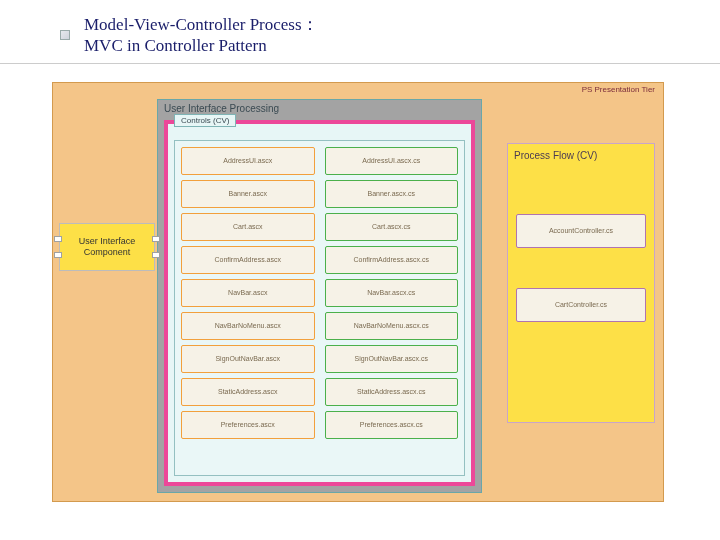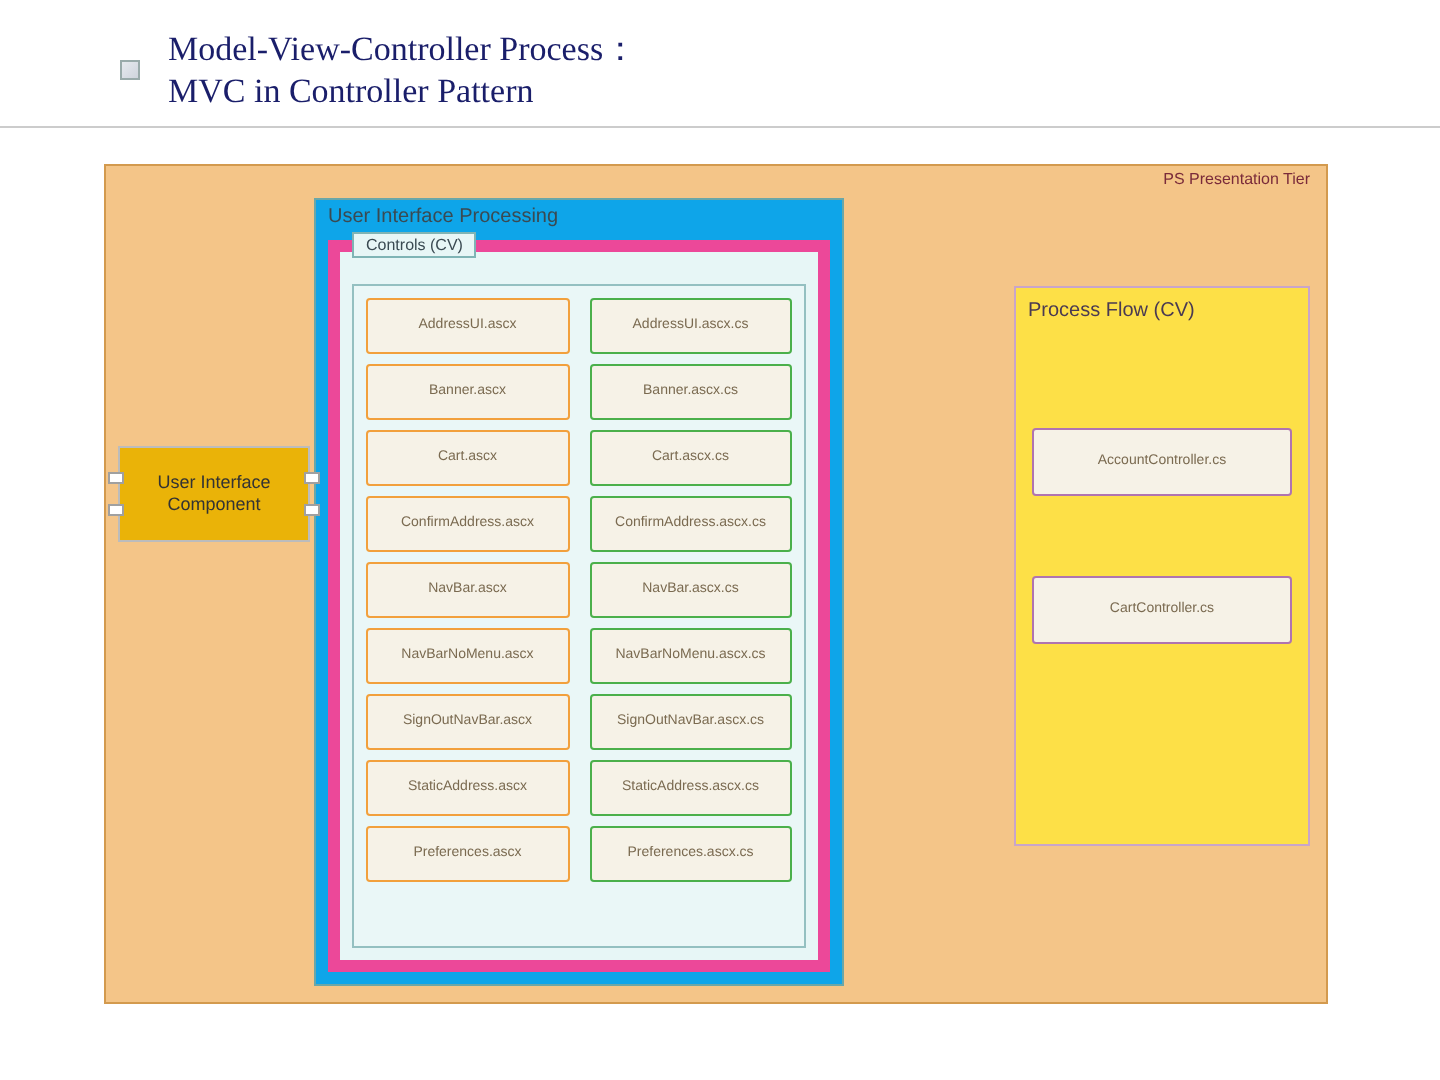--- a/index.html
+++ b/index.html
@@ -47,37 +47,37 @@
     position: absolute;
     top: 2px; right: 8px;
     font-size: 8px;
     color: #7a2b3a;
   }
   
   .uip {
     position: absolute;
     left: 104px;
     top: 16px;
-    width: 265px;
+    width: 325px;
     height: 394px;
-    background: #0ea5e9;
+    background: #a3a3a3;
     border: 1px solid #6aa7a8;
   }
   .uip-title {
     position: absolute;
     left: 6px; top: 3px;
     font-size: 10px;
     color: #3a4a52;
   }
   
   .controls-wrap {
     position: absolute;
     left: 6px; right: 6px;
     top: 20px; bottom: 6px;
-    border: 6px solid #ec4899;
+    border: 4px solid #ec4899;
     background: #e7f6f6;
   }
   .controls-tab {
     position: absolute;
     left: 6px; top: -10px;
     padding: 1px 6px;
     font-size: 8px;
     background: #e7f6f6;
     border: 1px solid #7fb4b5;
     color: #3a4a52;
@@ -143,21 +143,21 @@
     border-color: #b074b0;
     height: 34px;
   }
   
   .uic {
     position: absolute;
     left: 6px;
     top: 140px;
     width: 96px;
     height: 48px;
-    background: #eab308;
+    background: #fde047;
     border: 1px solid #bcbcbc;
     display: flex;
     align-items: center;
     justify-content: center;
     text-align: center;
     font-size: 9px;
     color: #333;
     line-height: 1.2;
     padding: 2px;
   }

